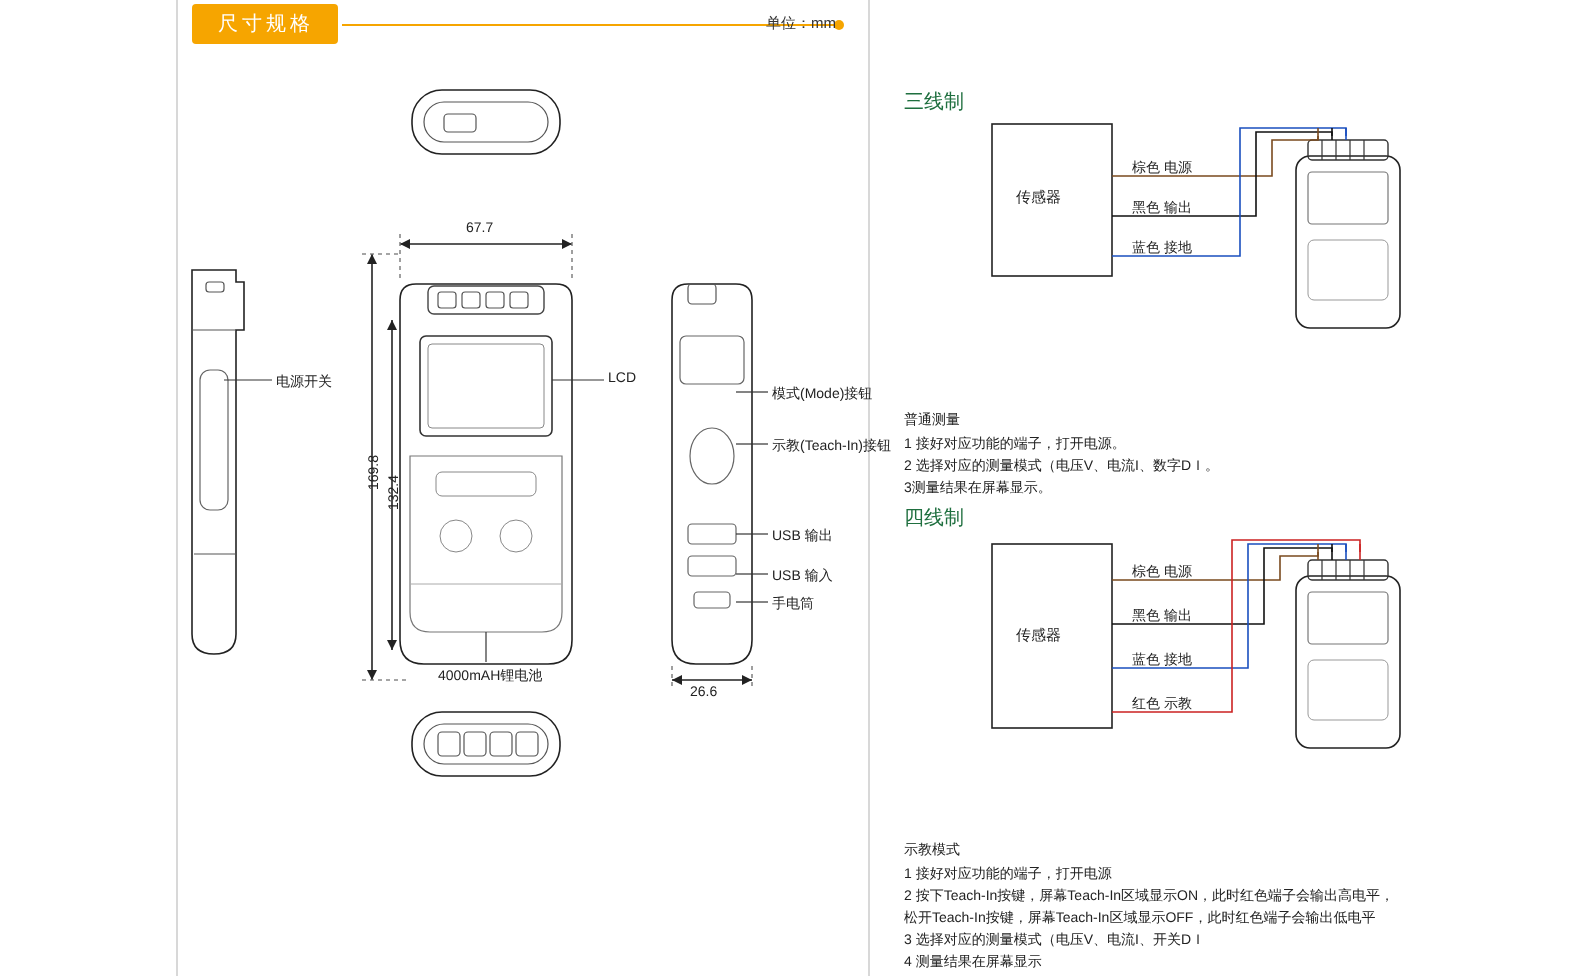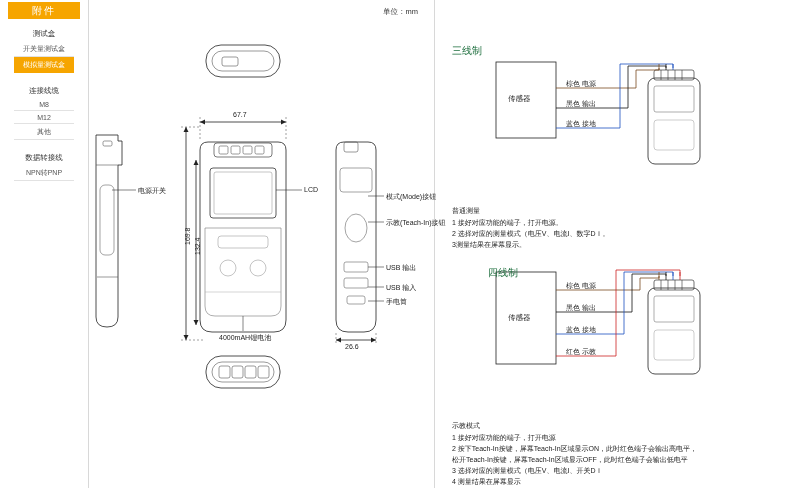--- a/index.html
+++ b/index.html
@@ -136,45 +136,29 @@
     color: #222;
   }
   svg { display: block; }
   .ov { position: absolute; left: 0; top: 0; pointer-events: none; }
 </style>
 </head>
 <body>
 
 <div id="page">
 
-  <div class="sidebar">
-    <div class="side-tab">附件</div>
-
-    <div class="side-list">
-      <div class="side-group-title">测试盒</div>
-      <div class="side-item">开关量测试盒</div>
-      <div class="side-item active">模拟量测试盒</div>
-
-      <div class="side-sep"></div>
-
-      <div class="side-group-title">连接线缆</div>
-      <div class="side-item">M8</div>
-      <div class="side-item">M12</div>
-      <div class="side-item">其他</div>
-
-      <div class="side-sep"></div>
-
-      <div class="side-group-title">数据转接线</div>
-      <div class="side-item">NPN转PNP</div>
-    </div>
-  </div>
 
   <div class="vdiv" style="left:88px; top:0; height:488px;"></div>
   <div class="vdiv" style="left:434px; top:0; height:488px;"></div>
 
+  <div class="sec-head" style="left:96px; top:2px; width:326px;">
+    <div class="sec-pill">尺寸规格</div>
+    <div class="sec-line"></div>
+    <div class="sec-dot"></div>
+  </div>
 
 
   <div class="unit" style="left:383px; top:7px;">单位：mm</div>
 
   <svg class="ov" width="794" height="488">
     <g fill="none" stroke="#222" stroke-width="0.8">
 
       <rect x="206" y="45" width="74" height="32" rx="15" ry="15"></rect>
       <rect x="212" y="51" width="62" height="20" rx="10" ry="10" stroke="#555" stroke-width="0.6"></rect>
       <rect x="222" y="57" width="16" height="9" rx="2" stroke="#555" stroke-width="0.6"></rect>
@@ -313,21 +297,21 @@
   <div class="sensor-txt" style="left:508px; top:94px;">传感器</div>
   <div class="wire-txt" style="left:566px; top:79px;">棕色 电源</div>
   <div class="wire-txt" style="left:566px; top:99px;">黑色 输出</div>
   <div class="wire-txt" style="left:566px; top:119px;">蓝色 接地</div>
 
   <div class="body-txt" style="left:452px; top:205px;">普通测量</div>
   <div class="body-txt" style="left:452px; top:217px; width:320px;">1 接好对应功能的端子，打开电源。
 2 选择对应的测量模式（电压V、电流I、数字DＩ。
 3测量结果在屏幕显示。</div>
 
-  <div class="sub-label" style="left:452px; top:266px;margin-left:36px;">四线制</div>
+  <div class="sub-label" style="left:452px; top:252px;">四线制</div>
 
   <div class="sensor-txt" style="left:508px; top:313px;">传感器</div>
   <div class="wire-txt" style="left:566px; top:281px;">棕色 电源</div>
   <div class="wire-txt" style="left:566px; top:303px;">黑色 输出</div>
   <div class="wire-txt" style="left:566px; top:325px;">蓝色 接地</div>
   <div class="wire-txt" style="left:566px; top:347px;">红色 示教</div>
 
   <div class="body-txt" style="left:452px; top:420px;">示教模式</div>
   <div class="body-txt" style="left:452px; top:432px; width:330px;">1 接好对应功能的端子，打开电源
 2 按下Teach-In按键，屏幕Teach-In区域显示ON，此时红色端子会输出高电平，

